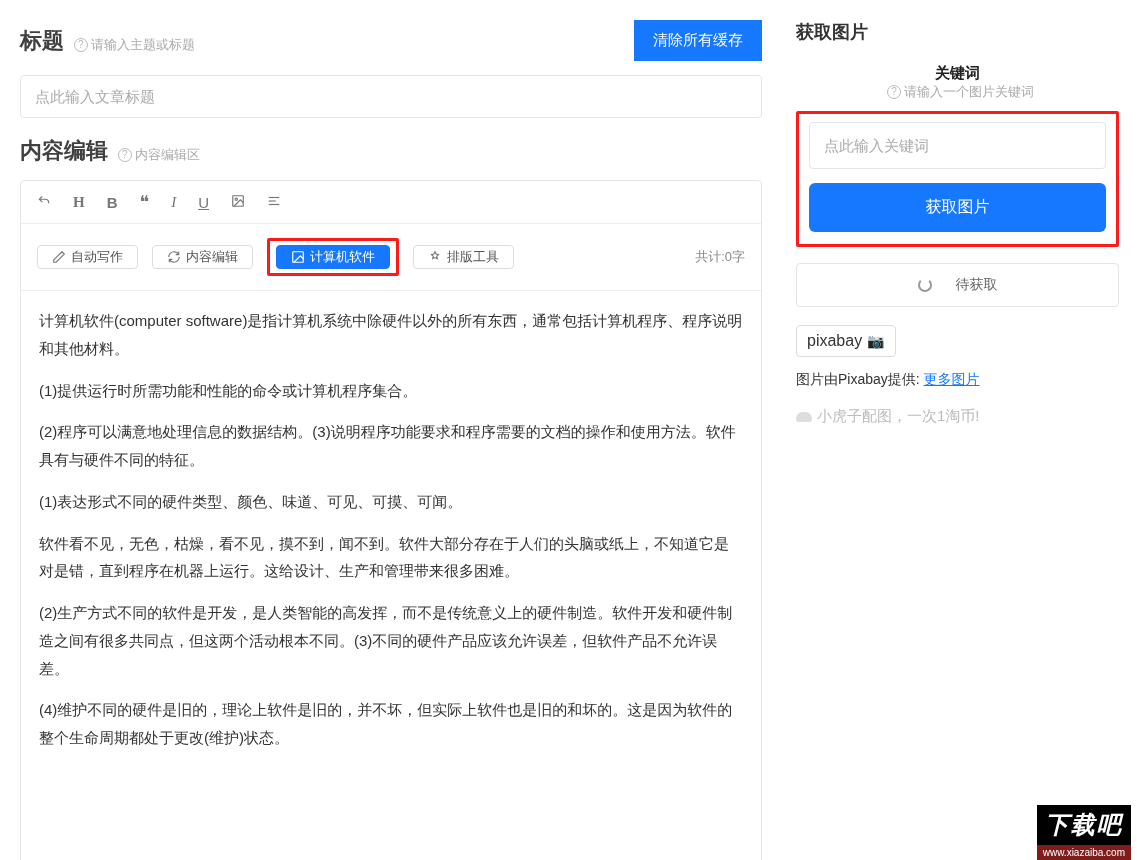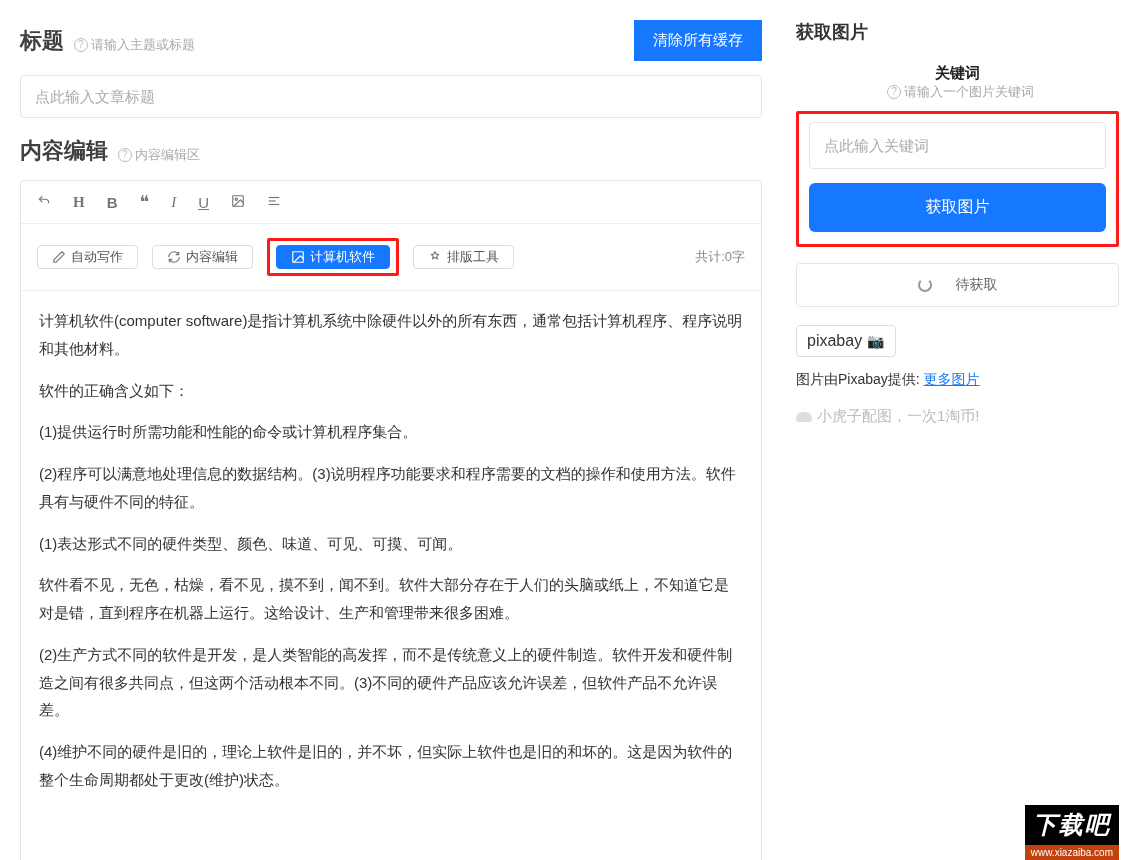--- a/index.html
+++ b/index.html
@@ -50,23 +50,23 @@
 
 .pixabay-badge { margin-top: 18px; border: 1px solid #ddd; border-radius: 4px; padding: 6px 10px; display: inline-flex; align-items: center; gap: 5px; font-family: Arial, sans-serif; font-size: 16px; color: #333; }
 .pixabay-badge .cam { font-size: 14px; }
 
 .credit { margin-top: 14px; font-size: 14px; color: #333; }
 .credit a { color: #1677ff; text-decoration: underline; }
 
 .tip { margin-top: 18px; font-size: 15px; color: #bbb; display: flex; align-items: center; gap: 5px; }
 .cloud-icon { display:inline-block; width:16px; height:10px; background:#ddd; border-radius:8px 8px 4px 4px; position:relative; }
 
-.watermark { position: fixed; right: 18px; bottom: 0; }
+.watermark { position: fixed; right: 6px; bottom: 0; }
 .wm-box { background: #000; color: #fff; padding: 4px 8px; font-size: 24px; font-weight: bold; font-style: italic; letter-spacing: 2px; }
-.wm-url { background: #c2410c; color: #fff; font-size: 10px; padding: 2px 6px; text-align: right; }
+.wm-url { background: #7f1d1d; color: #fff; font-size: 10px; padding: 2px 6px; text-align: right; }
 
 svg.ico { width: 14px; height: 14px; }
 </style>
 </head>
 <body>
 
 <div class="container">
   <div class="main">
 
     <div class="section-header">
@@ -150,21 +150,20 @@
           <svg class="ico" viewBox="0 0 24 24" fill="none" stroke="#777" stroke-width="2">
               <path d="M12 3l2 4 4 1-3 3 1 4-4-2-4 2 1-4-3-3 4-1 2-4z"></path>
             </svg>
           <span>排版工具</span>
         </button>
         <span class="word-count">共计:0字</span>
       </div>
 
       <div class="content-area">
         <p>计算机软件(computer software)是指计算机系统中除硬件以外的所有东西，通常包括计算机程序、程序说明和其他材料。</p>
-        <p>软件的正确含义如下：</p>
         <p>(1)提供运行时所需功能和性能的命令或计算机程序集合。</p>
         <p>(2)程序可以满意地处理信息的数据结构。(3)说明程序功能要求和程序需要的文档的操作和使用方法。软件具有与硬件不同的特征。</p>
         <p>(1)表达形式不同的硬件类型、颜色、味道、可见、可摸、可闻。</p>
         <p>软件看不见，无色，枯燥，看不见，摸不到，闻不到。软件大部分存在于人们的头脑或纸上，不知道它是对是错，直到程序在机器上运行。这给设计、生产和管理带来很多困难。</p>
         <p>(2)生产方式不同的软件是开发，是人类智能的高发挥，而不是传统意义上的硬件制造。软件开发和硬件制造之间有很多共同点，但这两个活动根本不同。(3)不同的硬件产品应该允许误差，但软件产品不允许误差。</p>
         <p>(4)维护不同的硬件是旧的，理论上软件是旧的，并不坏，但实际上软件也是旧的和坏的。这是因为软件的整个生命周期都处于更改(维护)状态。</p>
       </div>
     </div>
 
   </div>

